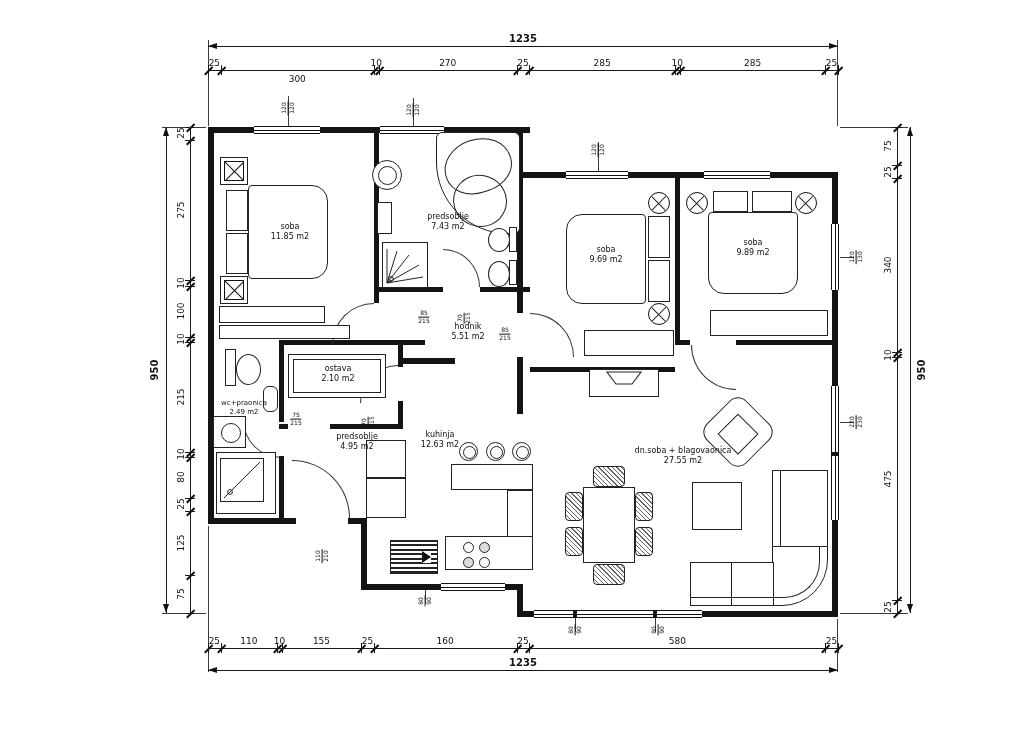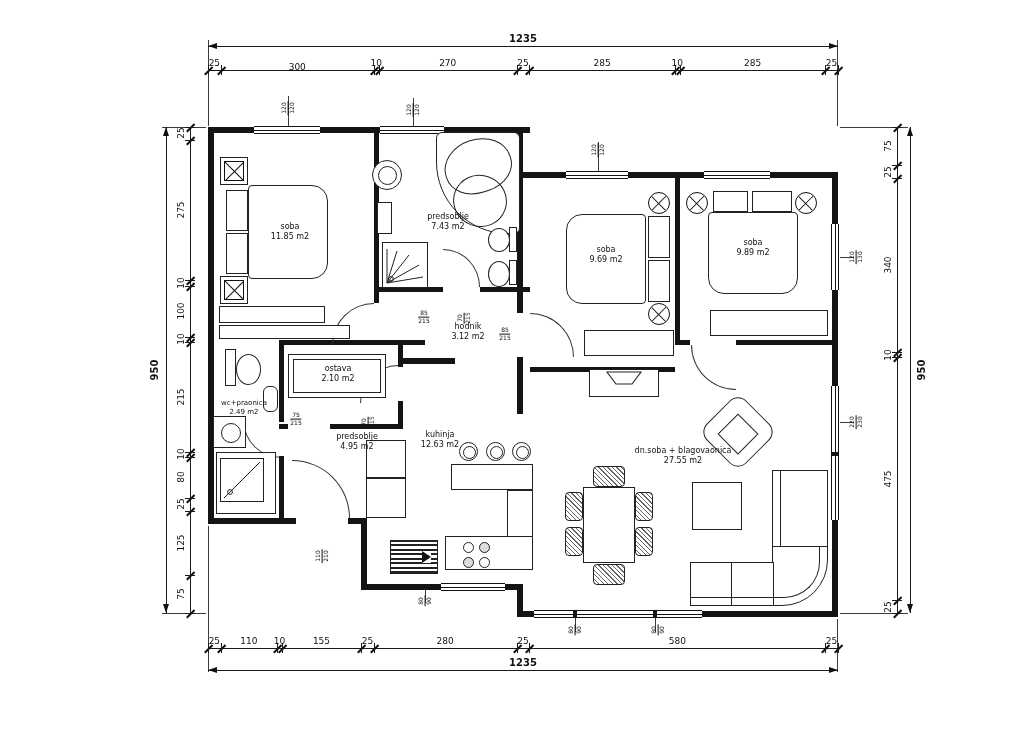--- a/index.html
+++ b/index.html
@@ -230,21 +230,21 @@
   <div class="roomlab" style="left:606px;top:255px">
     <span>soba</span>
     <span>9.69 m2</span>
     </div>
   <div class="roomlab" style="left:753px;top:248px">
     <span>soba</span>
     <span>9.89 m2</span>
     </div>
   <div class="roomlab" style="left:468px;top:332px">
     <span>hodnik</span>
-    <span>3.12 m2</span>
+    <span>5.51 m2</span>
     </div>
   <div class="roomlab" style="left:338px;top:374px">
     <span>ostava</span>
     <span>2.10 m2</span>
     </div>
   <div class="roomlab" style="left:244px;top:408px;font-size:7px">
     <span>wc+praonica</span>
     <span>2.49 m2</span>
     </div>
   <div class="roomlab" style="left:357px;top:442px">
@@ -369,21 +369,21 @@
     <div class="dcross" style="left:529.363px;top:65px;width:1px;height:10px"></div>
     <div class="dtick" style="left:669.7415px;top:70px"></div>
     <div class="dcross" style="left:674.7415px;top:65px;width:1px;height:10px"></div>
     <div class="dtick" style="left:674.8425px;top:70px"></div>
     <div class="dcross" style="left:679.8425px;top:65px;width:1px;height:10px"></div>
     <div class="dtick" style="left:820.221px;top:70px"></div>
     <div class="dcross" style="left:825.221px;top:65px;width:1px;height:10px"></div>
     <div class="dtick" style="left:832.9735000000001px;top:70px"></div>
     <div class="dcross" style="left:837.9735000000001px;top:65px;width:1px;height:10px"></div>
     <div class="dlab" style="left: 214.376px; top: 68px;">25</div>
-    <div class="dlab" style="left: 297.267px; top: 72px;">300</div>
+    <div class="dlab" style="left: 297.267px; top: 84px;">300</div>
     <div class="dlab" style="left: 376.333px; top: 68px;">10</div>
     <div class="dlab" style="left: 447.747px; top: 68px;">270</div>
     <div class="dlab" style="left: 522.987px; top: 68px;">25</div>
     <div class="dlab" style="left: 602.052px; top: 68px;">285</div>
     <div class="dlab" style="left: 677.292px; top: 68px;">10</div>
     <div class="dlab" style="left: 752.532px; top: 68px;">285</div>
     <div class="dlab" style="left: 831.597px; top: 68px;">25</div>
     <div class="dline" style="left:208px;top:648px;width:629.9735px;height:1px"></div>
     <div class="dtick" style="left:203px;top:648px"></div>
     <div class="dcross" style="left:208px;top:643px;width:1px;height:10px"></div>
@@ -403,21 +403,21 @@
     <div class="dcross" style="left:529.363px;top:643px;width:1px;height:10px"></div>
     <div class="dtick" style="left:820.221px;top:648px"></div>
     <div class="dcross" style="left:825.221px;top:643px;width:1px;height:10px"></div>
     <div class="dtick" style="left:832.9735000000001px;top:648px"></div>
     <div class="dcross" style="left:837.9735000000001px;top:643px;width:1px;height:10px"></div>
     <div class="dlab" style="left: 214.376px; top: 646px;">25</div>
     <div class="dlab" style="left: 248.808px; top: 646px;">110</div>
     <div class="dlab" style="left: 279.414px; top: 646px;">10</div>
     <div class="dlab" style="left: 321.497px; top: 646px;">155</div>
     <div class="dlab" style="left: 367.406px; top: 646px;">25</div>
-    <div class="dlab" style="left: 445.197px; top: 646px;">280</div>
+    <div class="dlab" style="left: 445.197px; top: 646px;">160</div>
     <div class="dlab" style="left: 522.987px; top: 646px;">25</div>
     <div class="dlab" style="left: 677.292px; top: 646px;">580</div>
     <div class="dlab" style="left: 831.597px; top: 646px;">25</div>
     <div class="dline" style="left:190px;top:127px;width:1px;height:486.02000000000004px"></div>
     <div class="dtick" style="left:185px;top:127px"></div>
     <div class="dcross" style="left:185px;top:127px;width:10px;height:1px"></div>
     <div class="dtick" style="left:185px;top:139.79px"></div>
     <div class="dcross" style="left:185px;top:139.79px;width:10px;height:1px"></div>
     <div class="dtick" style="left:185px;top:280.48px"></div>
     <div class="dcross" style="left:185px;top:280.48px;width:10px;height:1px"></div>

